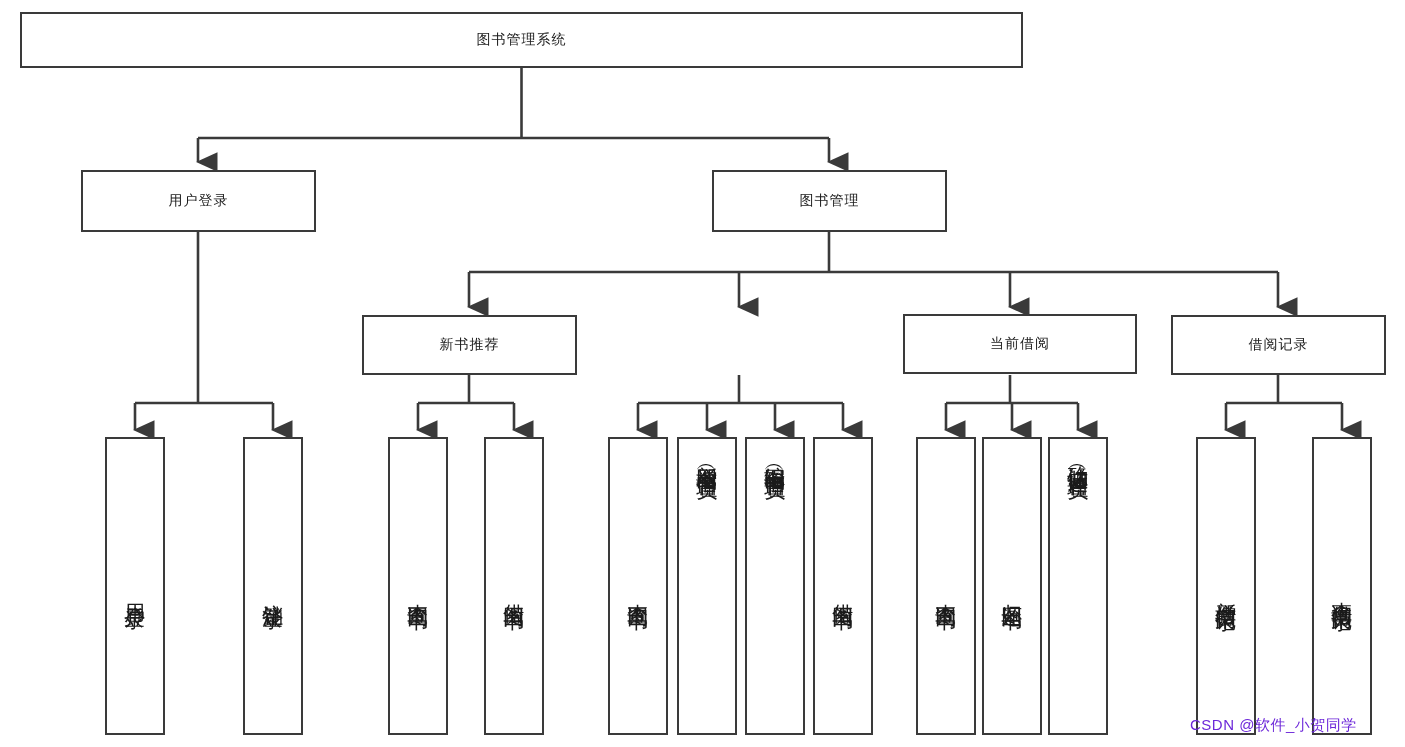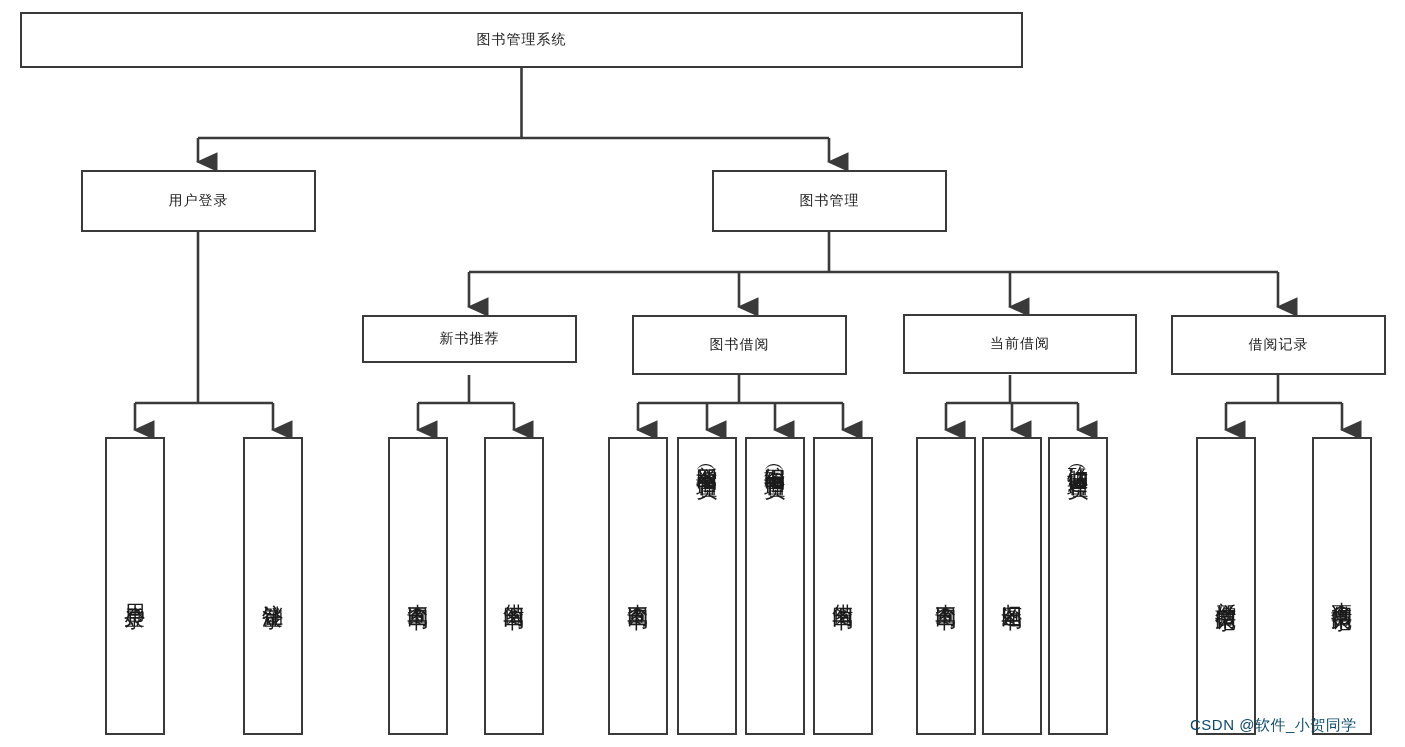--- a/index.html
+++ b/index.html
@@ -53,21 +53,21 @@
   }
   .htext {
     white-space: nowrap;
     display: block;
   }
   #watermark {
     position: absolute;
     left: 1190px;
     top: 716px;
     font-size: 15px;
-    color: #0c4a6e;
+    color: #6d28d9;
     white-space: nowrap;
     letter-spacing: 0.5px;
   }
 </style>
 </head>
 <body>
 
 <div id="canvas">
 
   <svg id="edges" viewBox="0 0 1405 747" xmlns="http://www.w3.org/2000/svg">
@@ -124,25 +124,22 @@
     <span class="htext">图书管理系统</span>
   </div>
 
   <div class="node hbox" style="left:81px; top:170px; width:235px; height:62px;">
     <span class="htext">用户登录</span>
   </div>
   <div class="node hbox" style="left:712px; top:170px; width:235px; height:62px;">
     <span class="htext">图书管理</span>
   </div>
 
-  <div class="node hbox" style="left:362px; top:315px; width:215px; height:48px;">
+  <div class="node hbox" style="left:362px; top:315px; width:215px; height:60px;">
     <span class="htext">新书推荐</span>
-  </div>
-  <div class="node hbox" style="left:632px; top:315px; width:215px; height:60px;">
-    <span class="htext">图书借阅</span>
   </div>
   <div class="node hbox" style="left:903px; top:314px; width:234px; height:60px;">
     <span class="htext">当前借阅</span>
   </div>
   <div class="node hbox" style="left:1171px; top:315px; width:215px; height:60px;font-family:Liberation Mono, monospace;">
     <span class="htext">借阅记录</span>
   </div>
 
   <div class="node vbox" style="left:105px; top:437px; width:60px; height:298px; justify-content:center; align-items:center;">
     <span class="vtext">用户登录</span>

